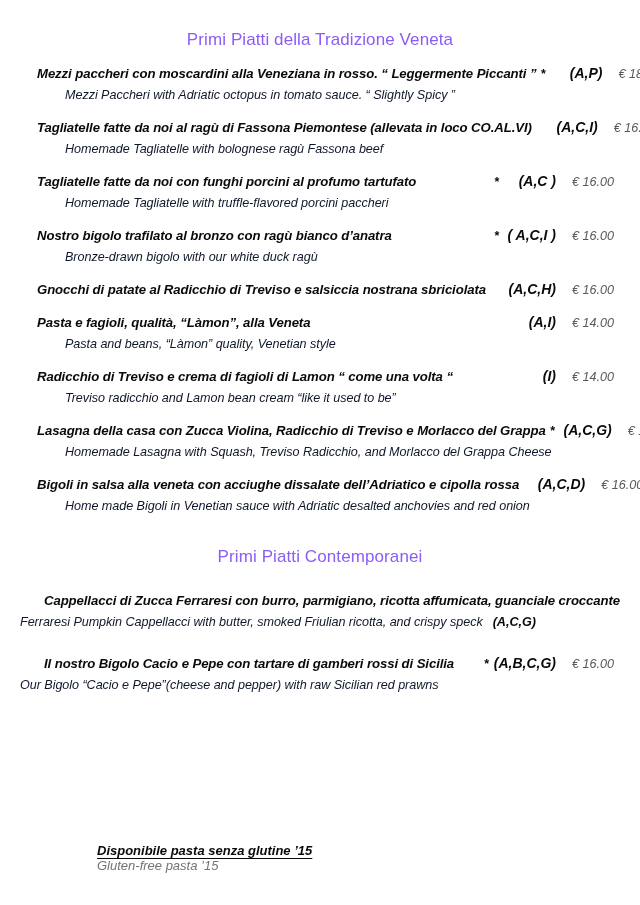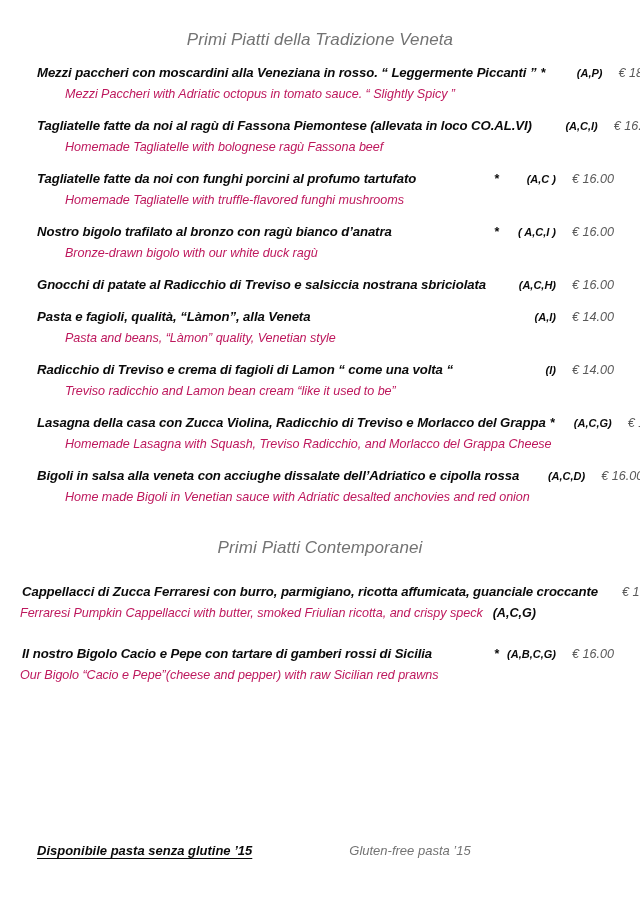--- a/index.html
+++ b/index.html
@@ -19,23 +19,22 @@
 
   .menu-page {
     position: relative;
     width: 640px;
     height: 905px;
     padding: 0;
   }
 
   .section-heading {
     text-align: center;
-    font-style: italic;
     font-size: 17px;
-    color: #737373;
+    color: #8b5cf6;
     letter-spacing: 0.1px;
     font-weight: 400;
   }
 
   #section-veneta .section-heading { margin: 30px 0 0 0; }
   #section-contemporanei .section-heading { margin: 12px; padding-top: 8px; }
 
   .dish-list {
     margin: 0;
     padding: 0;
@@ -70,21 +69,21 @@
     font-weight: 700;
     color: #0a0a0a;
     width: 14px;
     text-align: center;
     flex: 0 0 auto;
   }
   .star.empty { visibility: hidden; }
 
   .allergens {
     font-style: italic;
-    font-size: 11px;
+    font-size: 14px;
     font-weight: 700;
     color: #0a0a0a;
     flex: 0 0 auto;
     text-align: right;
     white-space: nowrap;
     padding-right: 12px;
     min-width: 64px;
   }
 
   .price {
@@ -101,21 +100,21 @@
   .dish-en-row {
     display: flex;
     align-items: baseline;
     width: 100%;
   }
 
   .dish-en {
     font-style: italic;
     font-size: 12.6px;
     font-weight: 400;
-    color: #be185d;
+    color: #0f172a;
     white-space: nowrap;
     letter-spacing: -0.05px;
   }
 
   .dish-en-allergens {
     font-style: italic;
     font-size: 12.6px;
     font-weight: 700;
     color: #0a0a0a;
     white-space: nowrap;
@@ -126,33 +125,34 @@
   #section-veneta { padding: 0 0 0 0; }
   #section-veneta .dish { margin-top: 17px; }
   #section-veneta .dish:first-child { margin-top: 15px; }
   #section-veneta .dish-it-row { padding-left: 37px; }
   #section-veneta .dish-en-row { padding-left: 65px; margin-top: 7px; }
   #section-veneta .dish-it-row .price { padding-left: 4px; }
 
   
   #section-contemporanei { margin-top: 26px; }
   #section-contemporanei .dish { margin-top: 26px; }
-  #section-contemporanei .dish-it-row { padding-left: 22px; }
+  #section-contemporanei .dish-it-row { padding-left: 44px; }
   #section-contemporanei .dish-en-row { padding-left: 20px; margin-top: 7px; }
   #section-contemporanei .dish-it-row .price { padding-left: 4px; }
   #section-contemporanei .dish.wide .allergens { min-width: 0; padding-right: 6px; }
 
   
   .footer-note {
     position: absolute;
     left: 0;
     top: 813px;
     width: 640px;
     display: flex;
     align-items: baseline;
+    flex-direction: column;
   }
   .footer-it {
     margin-left: 37px;
     font-style: italic;
     font-size: 13px;
     font-weight: 700;
     color: #0a0a0a;
     text-decoration: underline;
     text-underline-offset: 3px;
     white-space: nowrap;
@@ -204,21 +204,21 @@
 
       <li class="dish">
         <div class="dish-it-row">
           <span class="dish-name">Tagliatelle fatte da noi con funghi porcini al profumo tartufato</span>
           <span class="spacer"></span>
           <span class="star">*</span>
           <span class="allergens">(A,C )</span>
           <span class="price">€  16.00</span>
         </div>
         <div class="dish-en-row">
-          <span class="dish-en">Homemade Tagliatelle with truffle-flavored funghi mushrooms</span>
+          <span class="dish-en">Homemade Tagliatelle with truffle-flavored porcini paccheri</span>
         </div>
       </li>
 
       <li class="dish">
         <div class="dish-it-row">
           <span class="dish-name">Nostro bigolo trafilato al bronzo con ragù bianco d’anatra</span>
           <span class="spacer"></span>
           <span class="star">*</span>
           <span class="allergens">( A,C,I )</span>
           <span class="price">€  16.00</span>

